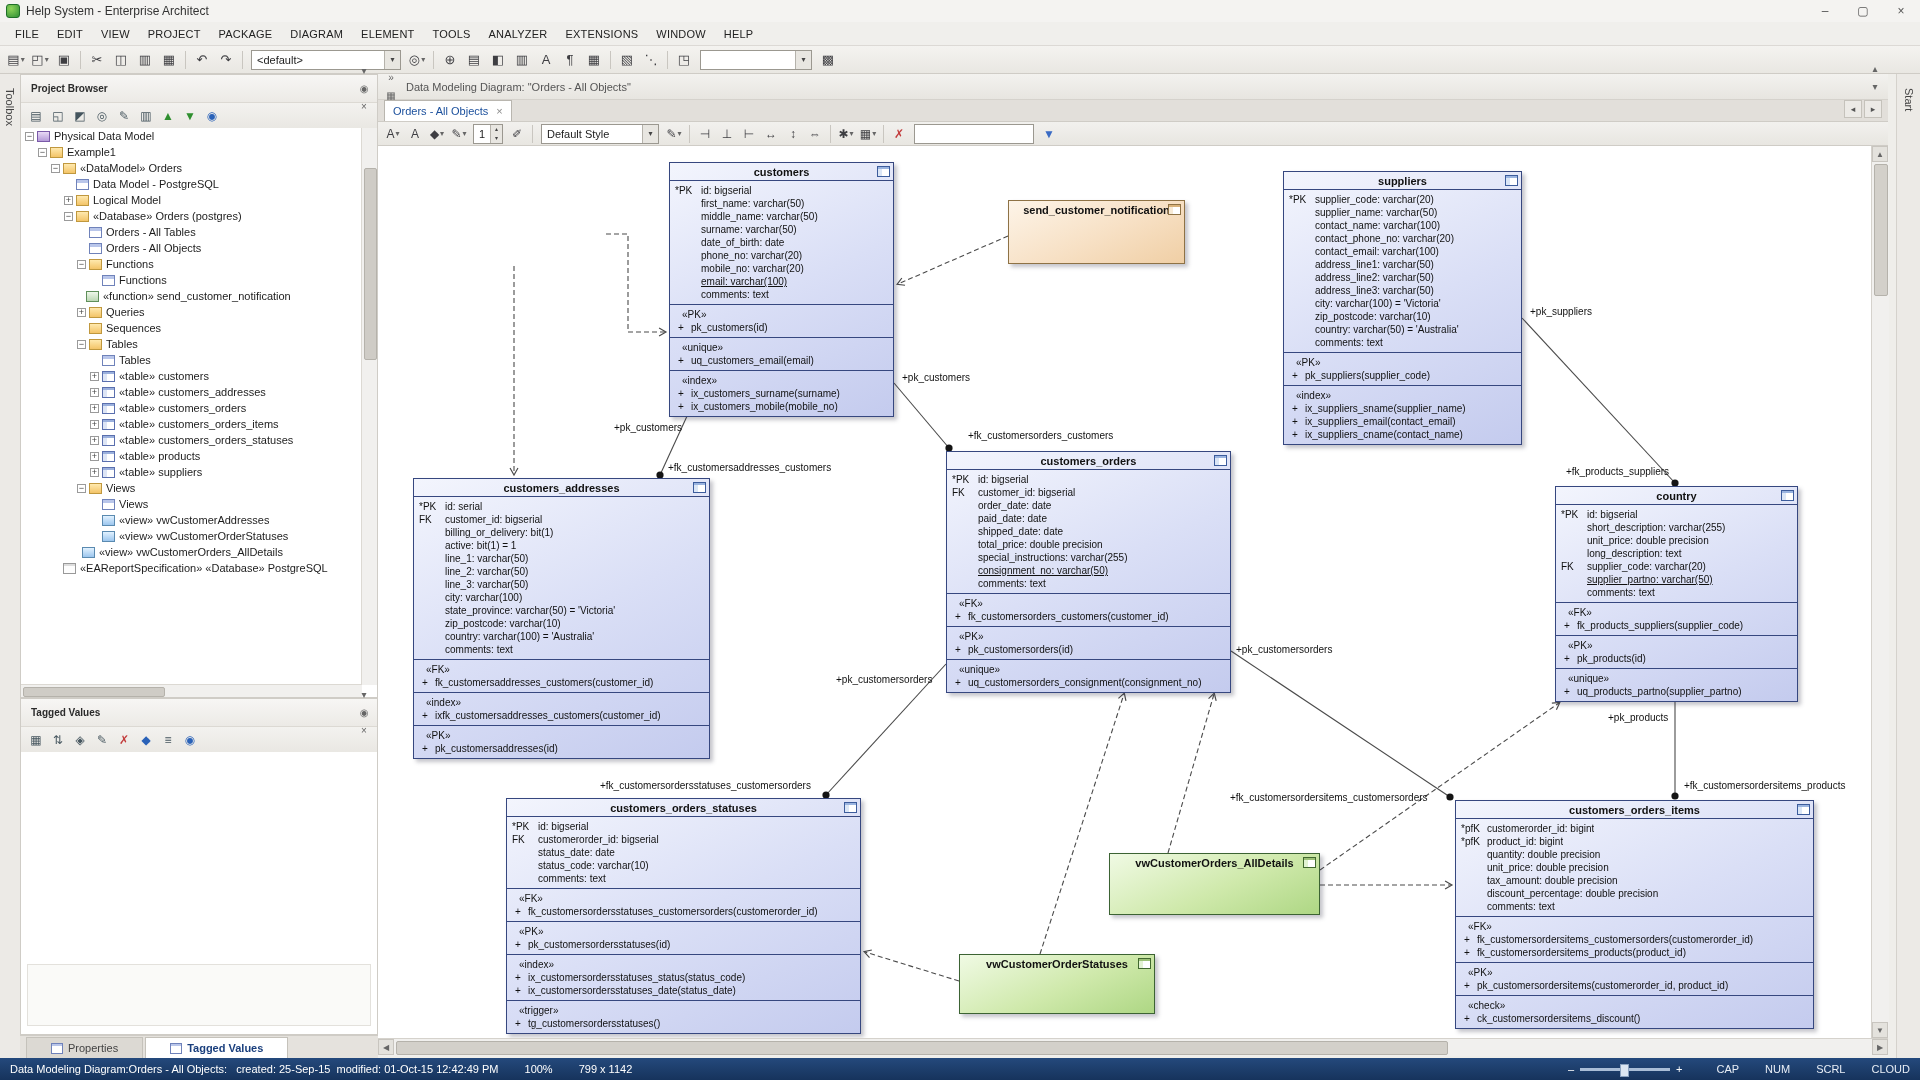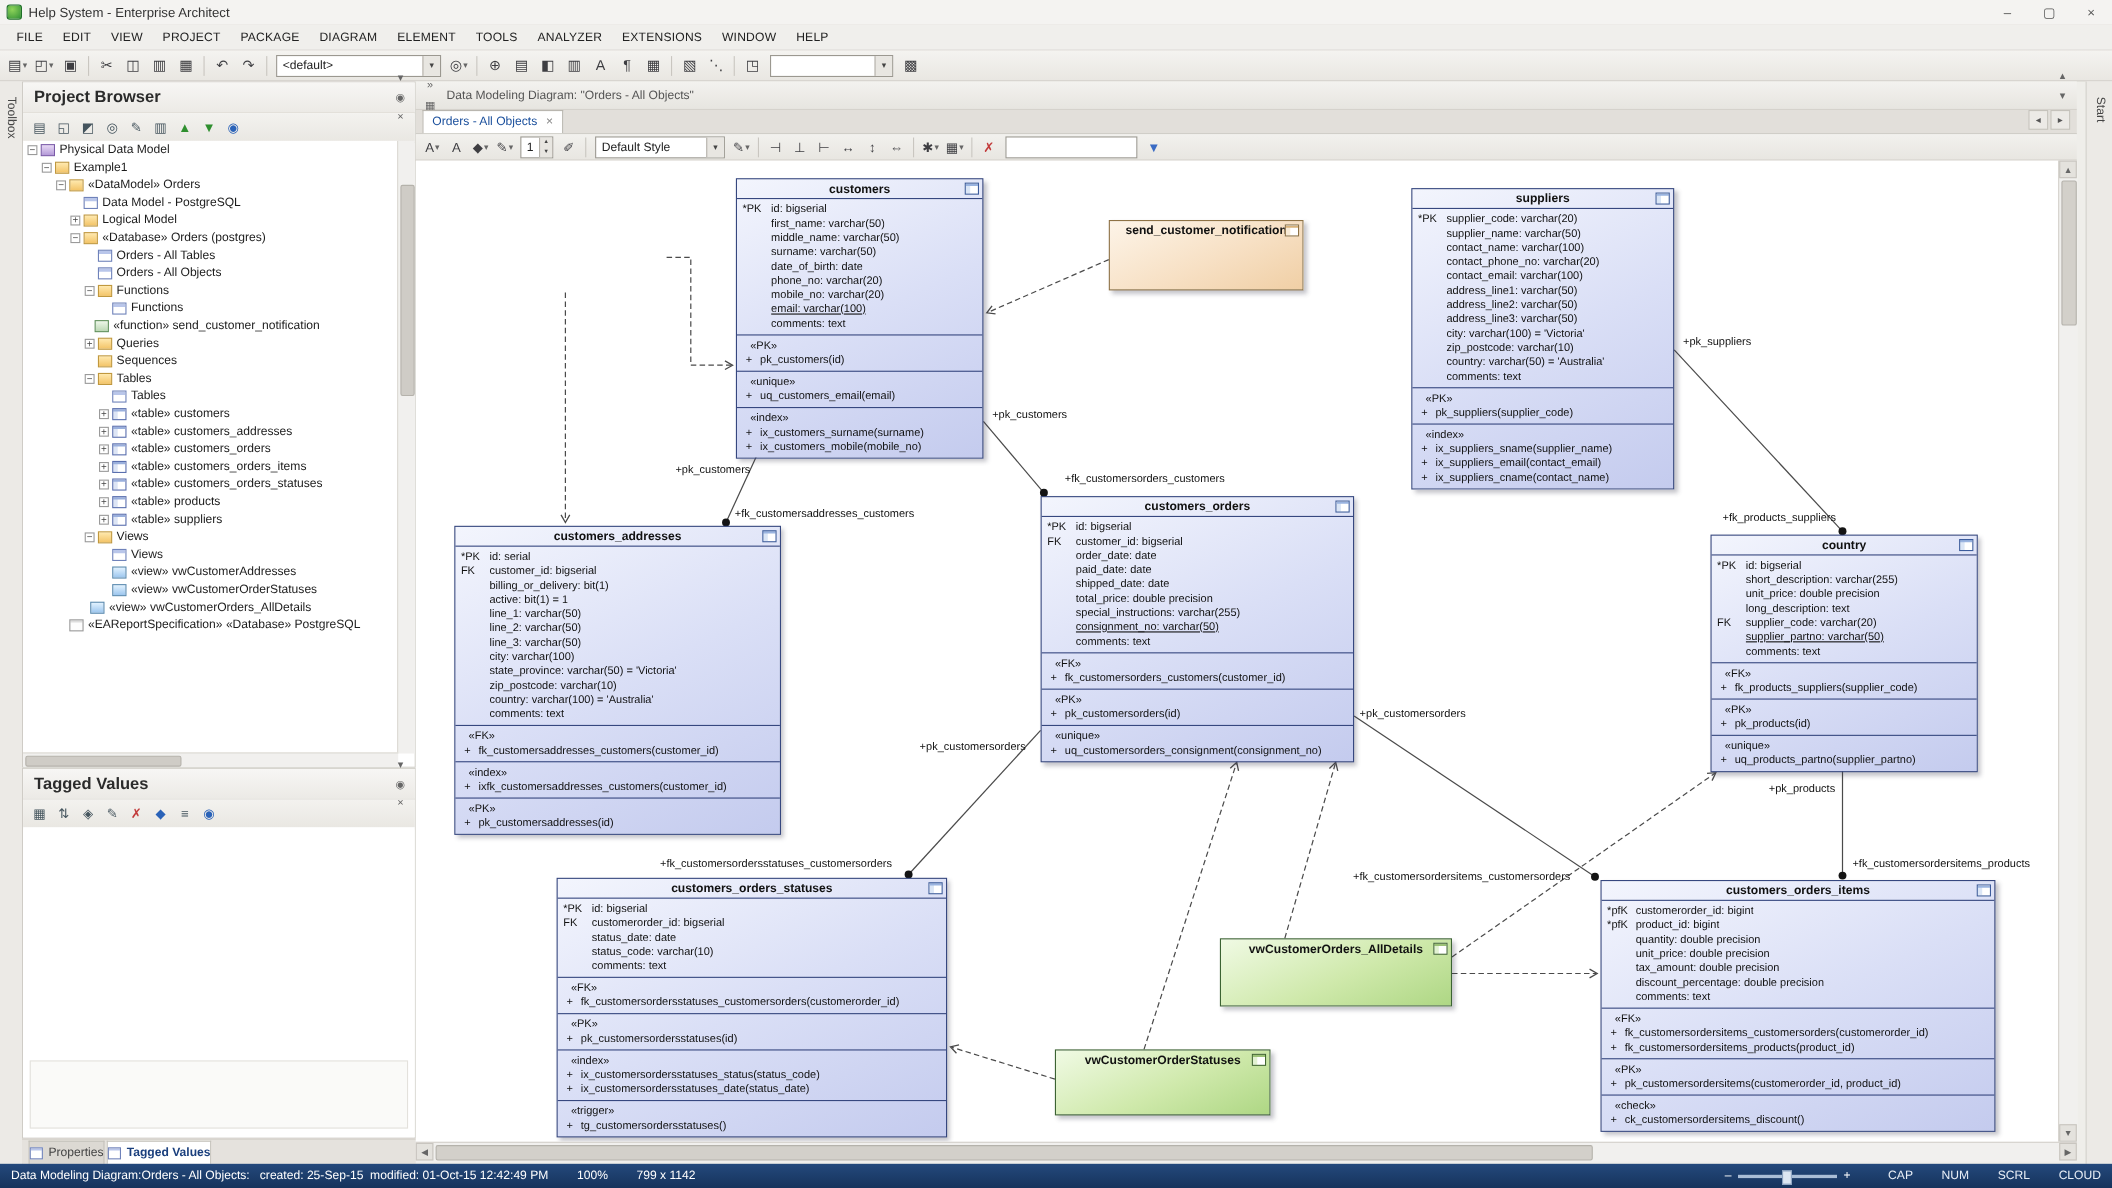--- a/index.html
+++ b/index.html
@@ -31,21 +31,21 @@
   .vstrip{position:absolute;top:74px;bottom:22px;width:20px;background:#eceae6;}
   .vstrip.left{left:0;border-right:1px solid #d5d2cc;}
   .vstrip.right{left:1896px;width:24px;border-left:1px solid #d5d2cc;}
   .vstrip .vlabel{writing-mode:vertical-rl;font-size:11px;color:#444;margin:8px auto;display:block;text-align:left;padding-top:6px;}
 
   
   .panel{position:absolute;left:20px;width:358px;background:#fff;border:1px solid #cfccc6;box-sizing:border-box;}
   #pb-panel{top:74px;height:624px;}
   #tv-panel{top:698px;height:337px;}
   .panel-header{height:27px;background:linear-gradient(#f7f6f4,#eceae6);border-bottom:1px solid #dcd9d3;display:flex;align-items:center;padding:0 4px 0 10px;}
-  .panel-title{font-size:15px;font-weight:bold;color:#2b2b2b;flex:1;}
+  .panel-title{font-size:10px;font-weight:bold;color:#2b2b2b;flex:1;}
   .ph-icon{width:18px;height:18px;display:flex;align-items:center;justify-content:center;color:#666;font-size:10px;}
   .panel-toolbar{height:26px;background:linear-gradient(#f3f2ef,#e9e7e2);border-bottom:1px solid #dcd9d3;display:flex;align-items:center;padding-left:4px;}
   .pt-btn{width:20px;height:20px;display:inline-flex;align-items:center;justify-content:center;font-size:12px;color:#45555e;margin:0 1px;}
   .tree{position:absolute;left:0;right:15px;top:53px;bottom:12px;overflow:hidden;background:#fff;}
   .tree-row{display:flex;align-items:center;height:16px;white-space:nowrap;}
   .expander{width:9px;height:9px;border:1px solid #9a9a9a;background:#fff;font-size:9px;line-height:7px;text-align:center;color:#444;flex:none;margin-right:3px;box-sizing:border-box;}
   .expander.none{visibility:hidden;}
   .ticon{width:13px;height:11px;flex:none;margin-right:4px;box-sizing:border-box;}
   .ticon.model{background:linear-gradient(#e8d9f5,#b49ad8);border:1px solid #7a5aa8;}
   .ticon.pkg{background:linear-gradient(#ffe9ae,#f3c468);border:1px solid #c0983e;}
@@ -56,21 +56,21 @@
   .ticon.doc{background:#fdfdfd;border:1px solid #999;box-shadow:inset 0 2px 0 #ddd;}
   .tlabel{font-size:11px;color:#1c1c1c;overflow:hidden;}
   .vscroll{position:absolute;right:0;top:53px;bottom:12px;width:15px;background:#f1f0ee;border-left:1px solid #dcd9d3;}
   .vscroll .thumb{position:absolute;left:2px;width:11px;background:#cfccc6;border:1px solid #b5b2ab;border-radius:2px;}
   .hscroll-mini{position:absolute;left:0;right:15px;bottom:0;height:12px;background:#f1f0ee;border-top:1px solid #dcd9d3;}
   .hscroll-mini .thumb{position:absolute;top:2px;height:8px;background:#cfccc6;border:1px solid #b5b2ab;border-radius:2px;}
   .tv-content{position:absolute;left:0;right:0;top:53px;bottom:0;background:#fff;}
   .tv-valuebox{position:absolute;left:6px;right:6px;bottom:8px;height:60px;background:#fafaf8;border:1px solid #e3e1dc;}
 
   .bottom-tabs{position:absolute;left:20px;top:1035px;width:358px;height:23px;background:#e5e2dd;border-top:1px solid #cfccc6;display:flex;align-items:flex-end;padding-left:6px;box-sizing:border-box;}
-  .btab{display:flex;align-items:center;height:20px;padding:0 0;font-size:11px;color:#444;background:#dcd9d3;border:1px solid #c5c2bb;border-bottom:none;margin-right:2px;}
+  .btab{display:flex;align-items:center;height:20px;padding:0 24px;font-size:11px;color:#444;background:#dcd9d3;border:1px solid #c5c2bb;border-bottom:none;margin-right:2px;}
   .btab.active{background:#fff;color:#1a3f7d;font-weight:bold;}
   .btab .bticon{width:10px;height:9px;margin-right:5px;border:1px solid #6f82ba;background:#fff;box-shadow:inset 0 2px 0 #b9c6ea;}
 
   
   .ribbon{position:absolute;left:378px;top:74px;width:1510px;height:26px;background:linear-gradient(#f3f2ef,#e7e5e0);border-bottom:1px solid #d5d2cc;display:flex;align-items:center;padding:0 4px;box-sizing:border-box;}
   .ribbon .crumb{font-size:11px;color:#555;margin-left:6px;flex:1;white-space:pre;overflow:hidden;}
   .tabstrip{position:absolute;left:378px;top:100px;width:1510px;height:22px;background:#e2dfda;border-bottom:1px solid #cfccc6;display:flex;align-items:flex-end;padding-left:6px;box-sizing:border-box;}
   .dtab{display:flex;align-items:center;height:20px;background:#fff;border:1px solid #b9b6af;border-bottom:none;padding:0 8px;font-size:11px;color:#1a4f9c;}
   .dtab .close{margin-left:8px;color:#8a8a8a;font-size:11px;}
   .tab-arrows{position:absolute;right:6px;bottom:3px;display:flex;}

